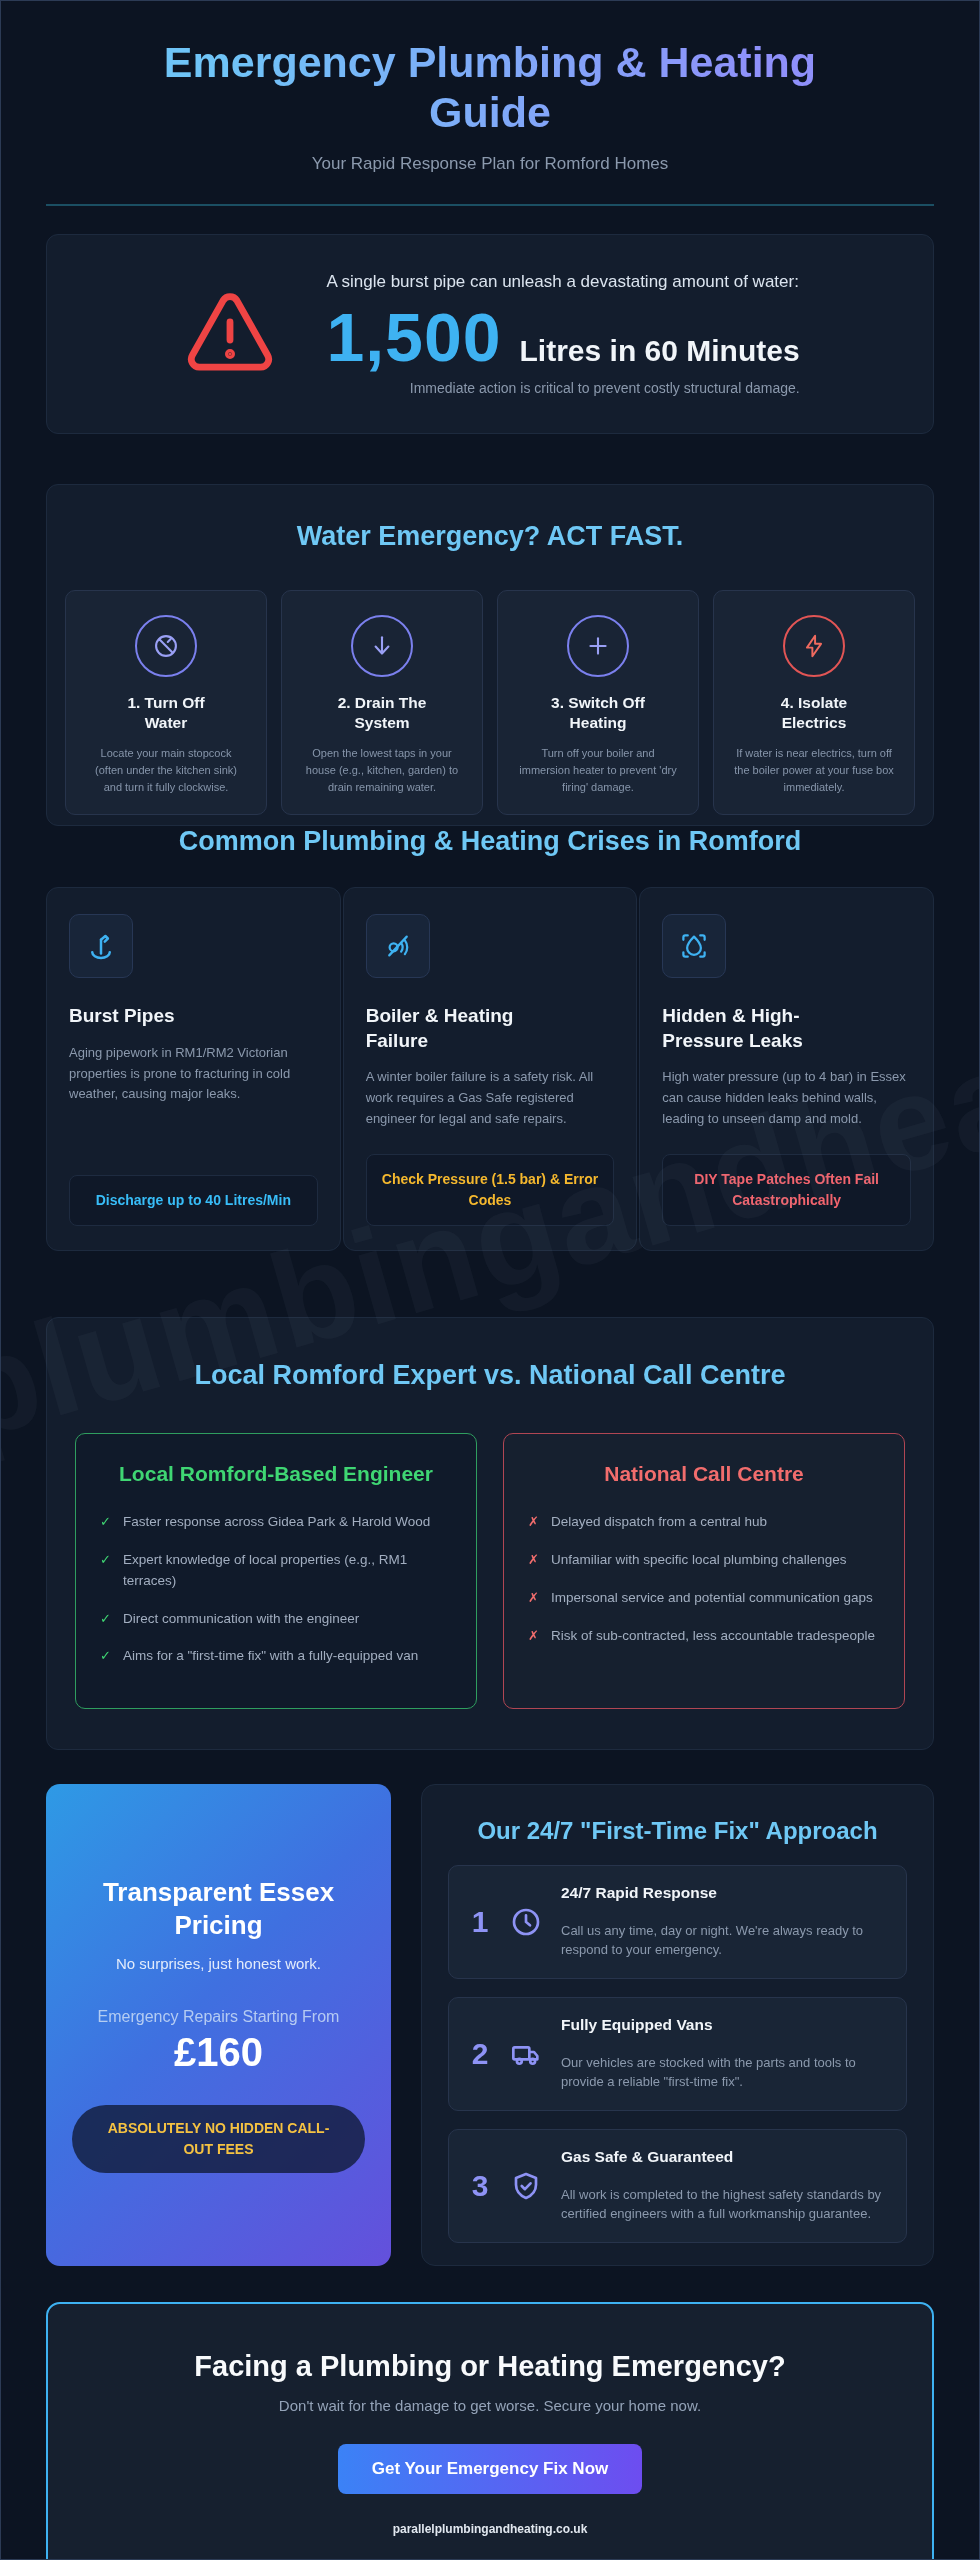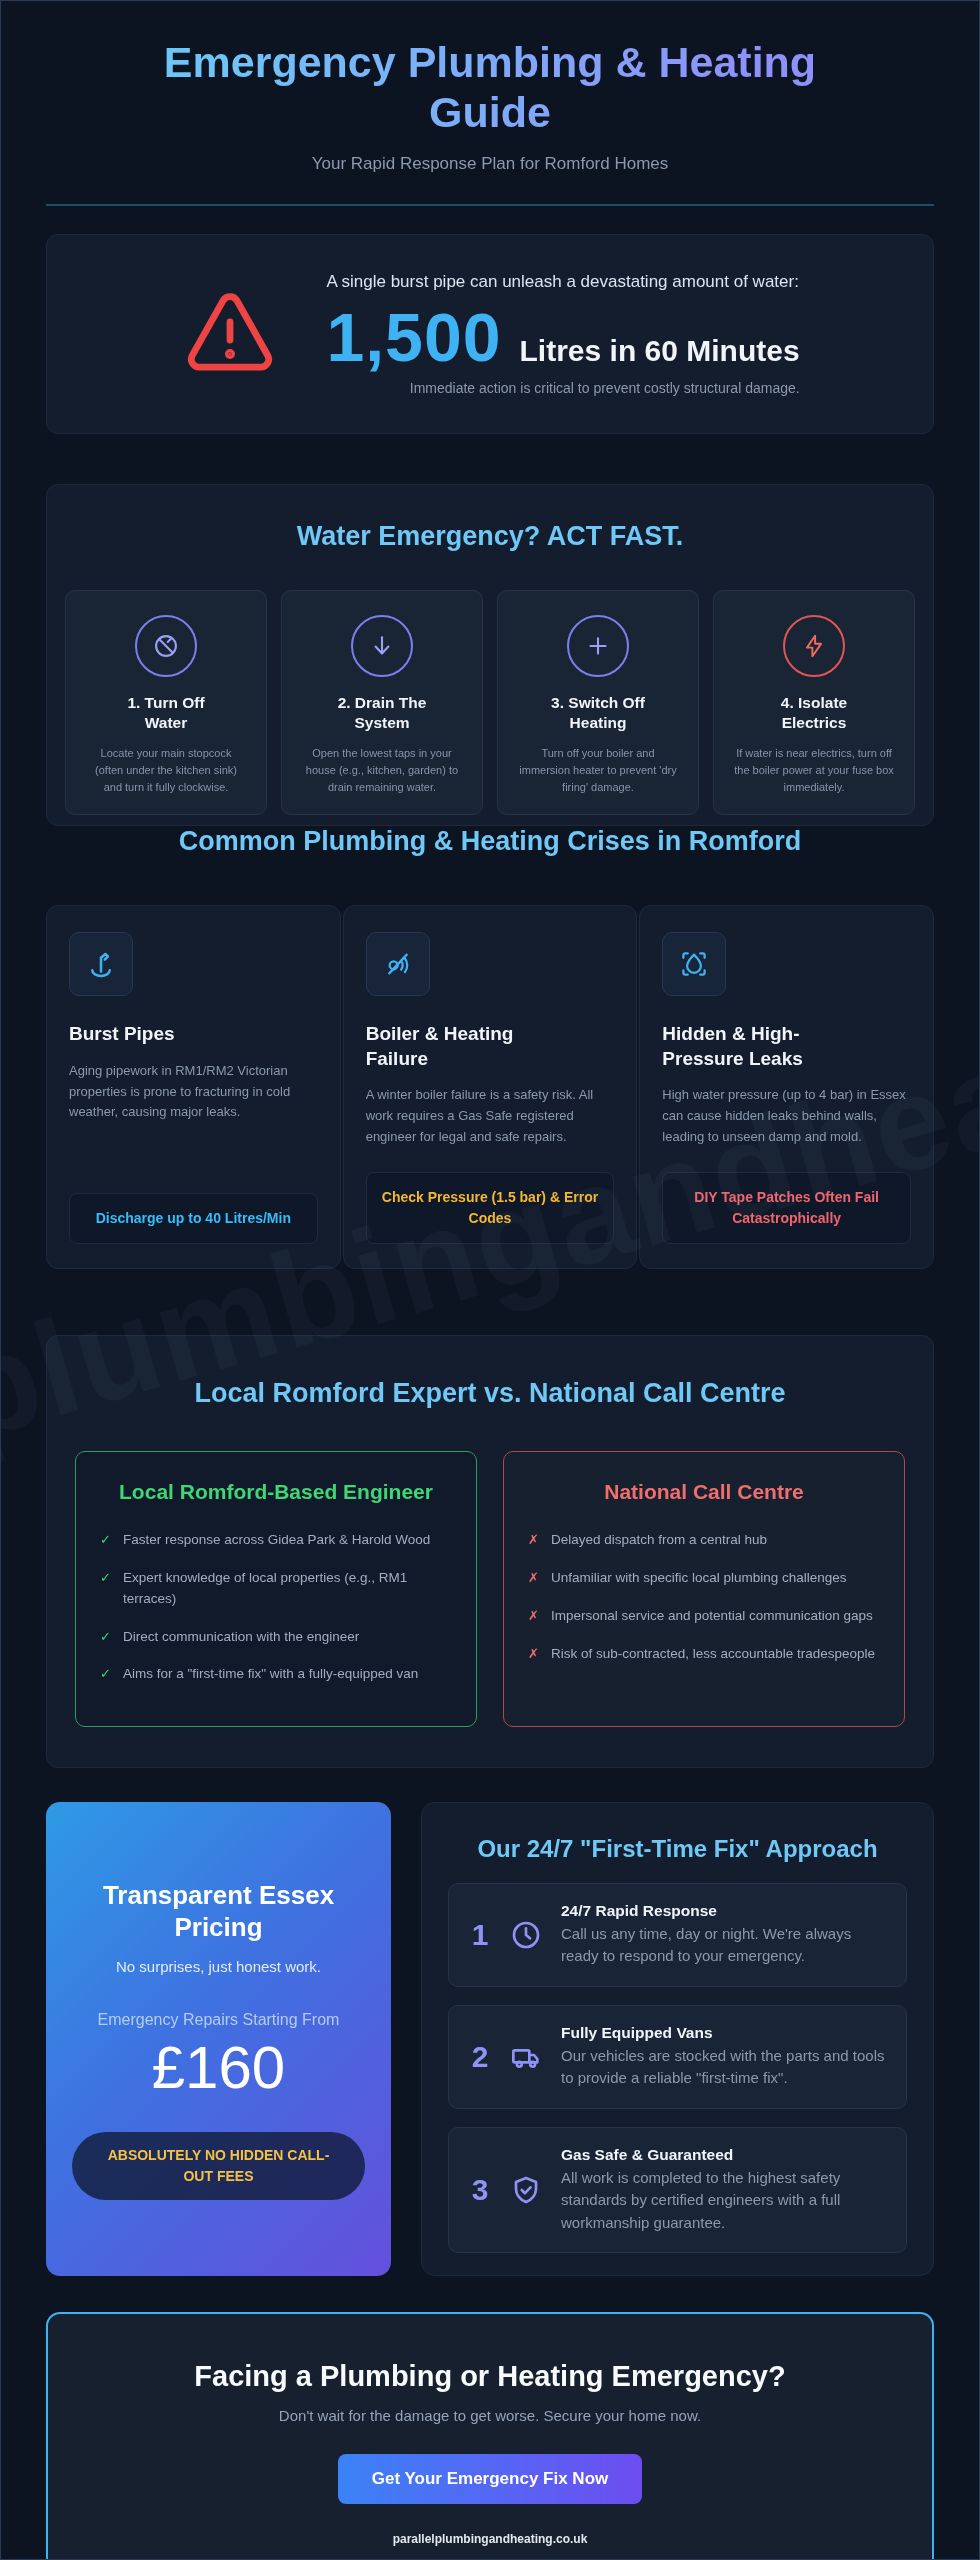--- a/index.html
+++ b/index.html
@@ -44,21 +44,21 @@
   }
   .circle{
     width:58px;height:58px;border-radius:50%;border:2px solid #7b80ee;margin:0 auto;
     display:flex;align-items:center;justify-content:center;color:#9aa0f5;
   }
   .circle.red{border-color:#e25555;color:#ef6a5f;}
   .step .t{margin:16px auto 0;max-width:112px;font-size:15.5px;font-weight:bold;color:#f1f5f9;line-height:1.3;}
   .step .d{margin:12px auto 0;max-width:160px;font-size:11px;color:#8695aa;line-height:1.55;}
   
   .crises-title{margin-top:58px;}
-  .crises{display:grid;grid-template-columns:repeat(3,1fr);gap:2px;margin-top:48px;}
+  .crises{display:grid;grid-template-columns:repeat(3,1fr);gap:2px;margin-top:30px;}
   .crisis{
     background:#131d2d;border:1px solid #1d2a3e;border-radius:12px;
     padding:26px 22px 24px;display:flex;flex-direction:column;
   }
   .iconbox{
     width:62px;height:62px;border-radius:10px;background:#182539;border:1px solid #273755;
     display:flex;align-items:center;justify-content:center;color:#3eb2f2;
   }
   .crisis .t{margin-top:26px;max-width:180px;font-size:19px;font-weight:bold;color:#f1f5f9;line-height:1.3;}
   .crisis .d{margin-top:14px;font-size:13px;color:#8b99ad;line-height:1.6;flex-grow:1;}
@@ -83,35 +83,35 @@
   
   .pricing-row{display:grid;grid-template-columns:345px 1fr;gap:30px;margin-top:34px;}
   .price-card{
     border-radius:14px;padding:40px 26px;text-align:center;color:#fff;
     background:linear-gradient(135deg,#2e9ae5 0%,#3f70e0 45%,#6450dc 100%);
     display:flex;flex-direction:column;justify-content:center;
   }
   .price-card .pt{font-size:26px;font-weight:bold;line-height:1.25;margin:0 auto;max-width:240px;}
   .price-card .ps{margin-top:14px;font-size:15px;color:#e3ecfb;}
   .price-card .pl{margin-top:36px;font-size:16px;color:#c9dcf6;opacity:.85;}
-  .price-card .pv{margin-top:4px;font-size:60px;font-weight:normal;}
+  .price-card .pv{margin-top:4px;font-size:40px;font-weight:bold;}
   .pill{
     margin:30px auto 0;max-width:280px;background:rgba(15,26,53,.78);
     border-radius:999px;padding:13px 22px;font-size:14px;font-weight:bold;color:#f5c242;line-height:1.5;
   }
   .approach{background:#131d2d;border:1px solid #1d2a3e;border-radius:14px;padding:30px 26px 22px;}
   .approach h2{font-size:24px;line-height:1.3;margin:0 auto;max-width:420px;}
   .aitem{
     margin-top:18px;background:#192536;border:1px solid #27344c;border-radius:10px;
     padding:18px 20px;display:flex;align-items:center;gap:18px;
   }
   .anum{font-size:30px;font-weight:bold;color:#8e93f5;flex:0 0 22px;text-align:center;}
   .aicon{color:#8e93f5;flex:0 0 34px;display:flex;align-items:center;justify-content:center;}
   .aitem .at{font-size:15.5px;font-weight:bold;color:#f1f5f9;}
-  .aitem .ad{margin-top:3px;font-size:15px;color:#8b99ad;line-height:1.5;}
+  .aitem .ad{margin-top:19px;font-size:13px;color:#8b99ad;line-height:1.5;}
   
   .cta{
     margin-top:36px;border:2px solid #3eb2f2;border-radius:14px;background:#16202f;
     padding:46px 30px 38px;text-align:center;
   }
   .cta .ct{font-size:29px;font-weight:bold;color:#f8fafc;}
   .cta .cs{margin-top:14px;font-size:15px;color:#94a3b8;}
   .cta-btn{
     display:inline-block;margin-top:30px;border:none;cursor:pointer;
     background:linear-gradient(90deg,#3b82f6,#6d4df0);border-radius:8px;

